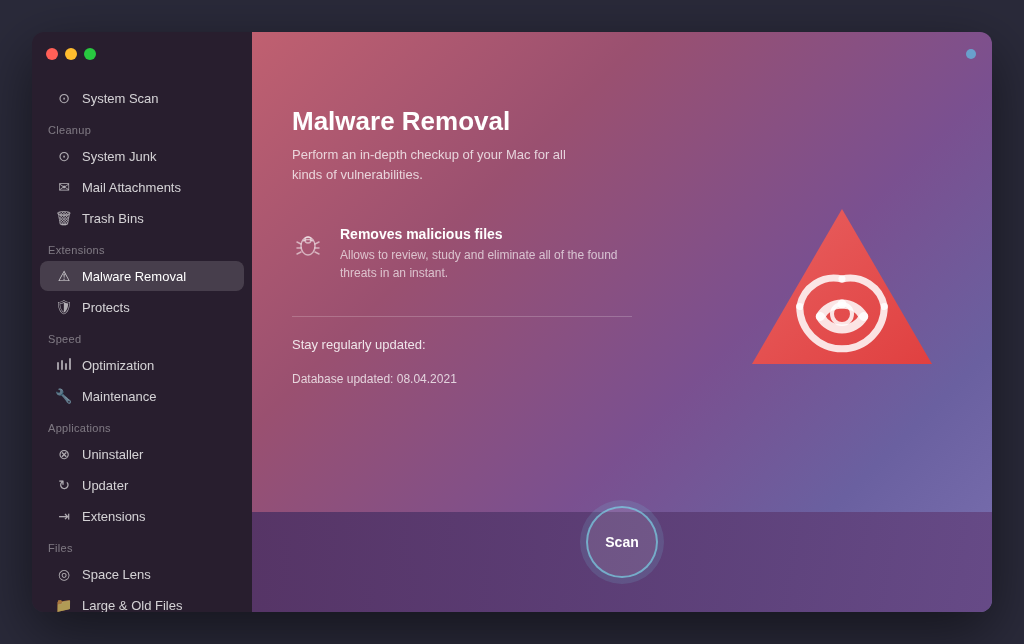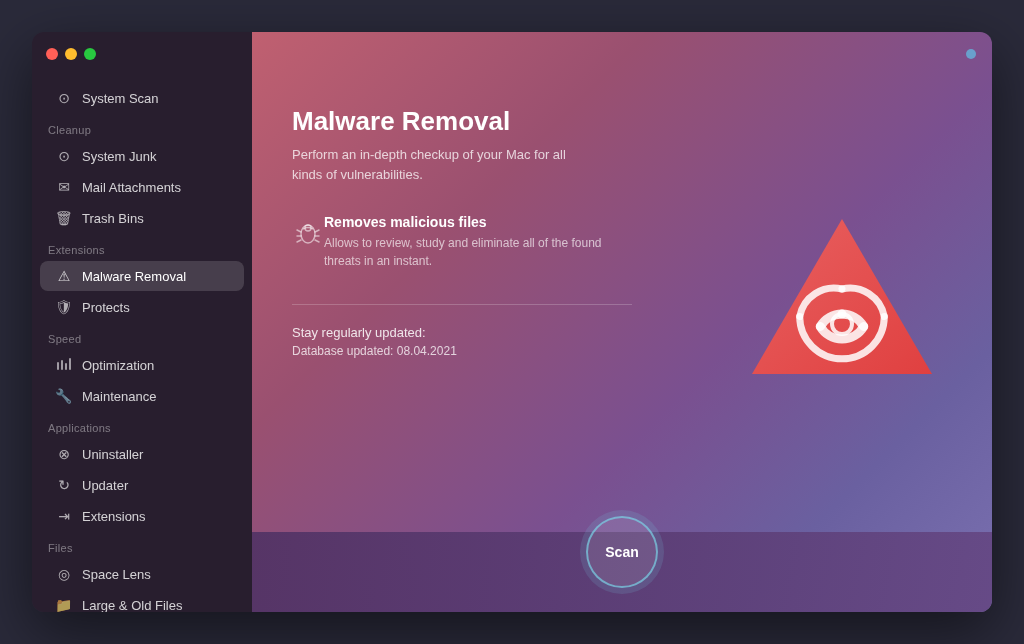--- a/index.html
+++ b/index.html
@@ -131,28 +131,29 @@
     .page-title {
       font-size: 26px;
       font-weight: 700;
       color: white;
       margin-bottom: 8px;
     }
 
     .page-subtitle {
       font-size: 13px;
       color: rgba(255,255,255,0.75);
-      margin-bottom: 30px;
+      margin-bottom: 42px;
       line-height: 1.5;
       max-width: 300px;
     }
 
     .feature-item {
       display: flex;
       align-items: flex-start;
+      gap: 16px;
       margin-bottom: 24px;
     }
 
     .feature-icon {
       width: 32px;
       height: 32px;
       flex-shrink: 0;
       display: flex;
       align-items: center;
       justify-content: center;
@@ -184,39 +185,39 @@
 
     .update-info {
       font-size: 12px;
       color: rgba(255,255,255,0.75);
     }
 
     .update-info .update-title {
       font-size: 13px;
       font-weight: 500;
       color: rgba(255,255,255,0.85);
-      margin-bottom: 4px;
+      margin-bottom: 20px;
     }
 
     
     .biohazard-container {
       position: absolute;
       right: 40px;
       top: 50%;
       transform: translateY(-50%);
       width: 220px;
       height: 220px;
       display: flex;
       align-items: center;
       justify-content: center;
     }
 
     
     .scan-bar {
-      height: 80px;
+      height: 100px;
       background: linear-gradient(to right, rgba(80,50,100,0.9), rgba(100,70,130,0.9));
       display: flex;
       align-items: center;
       justify-content: center;
       position: relative;
       flex-shrink: 0;
     }
 
     .scan-btn-final {
       width: 72px;

